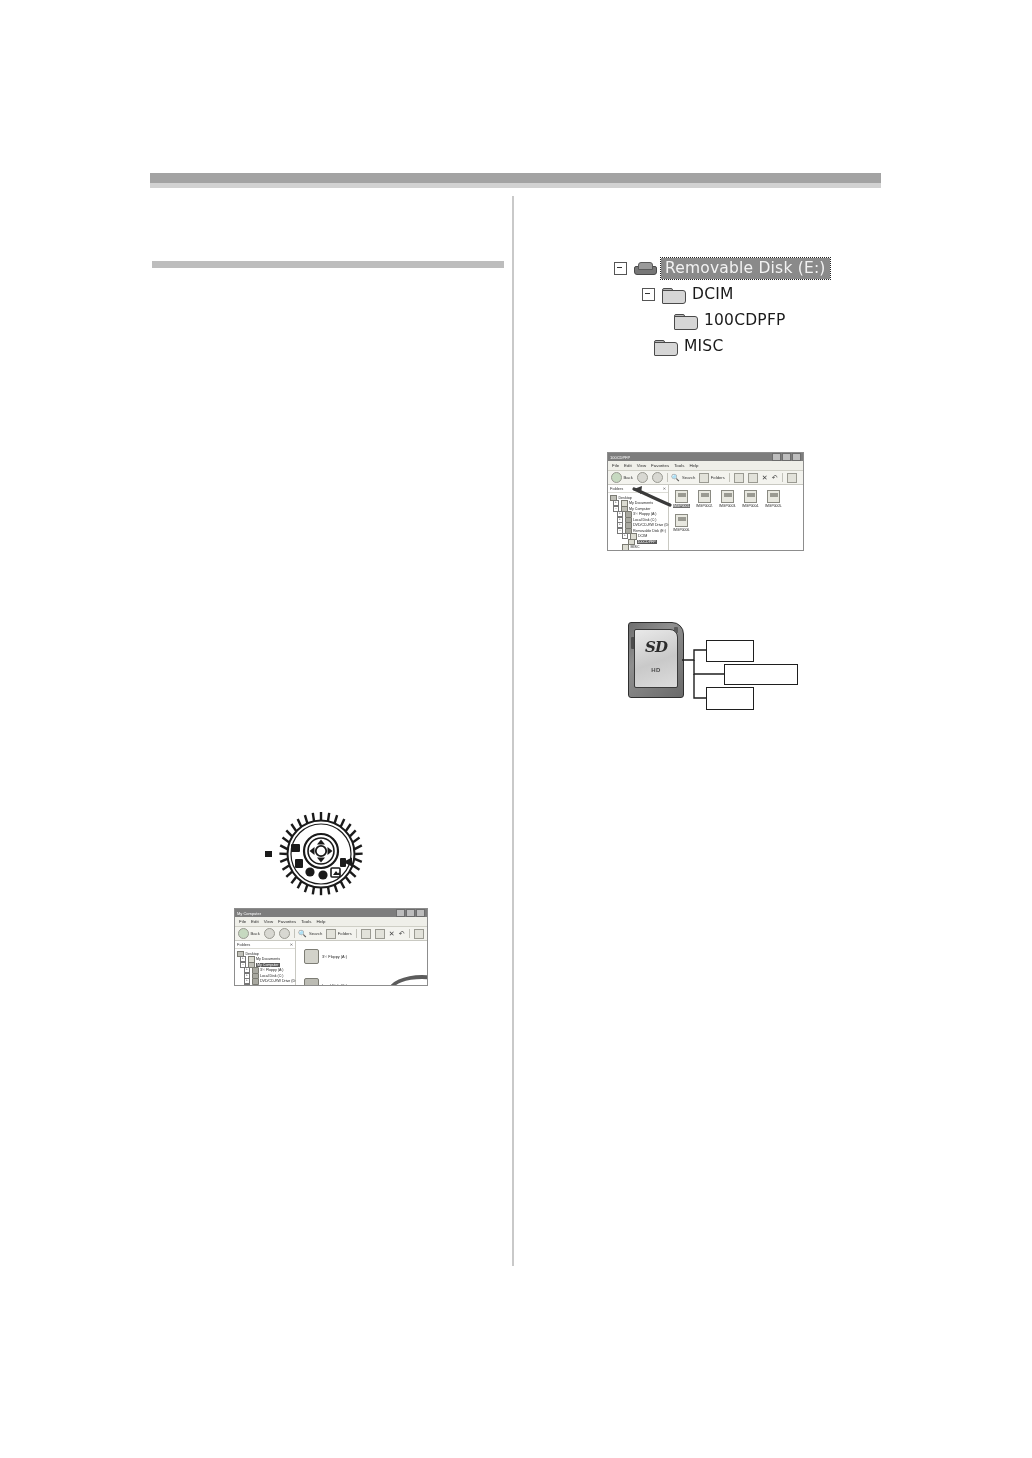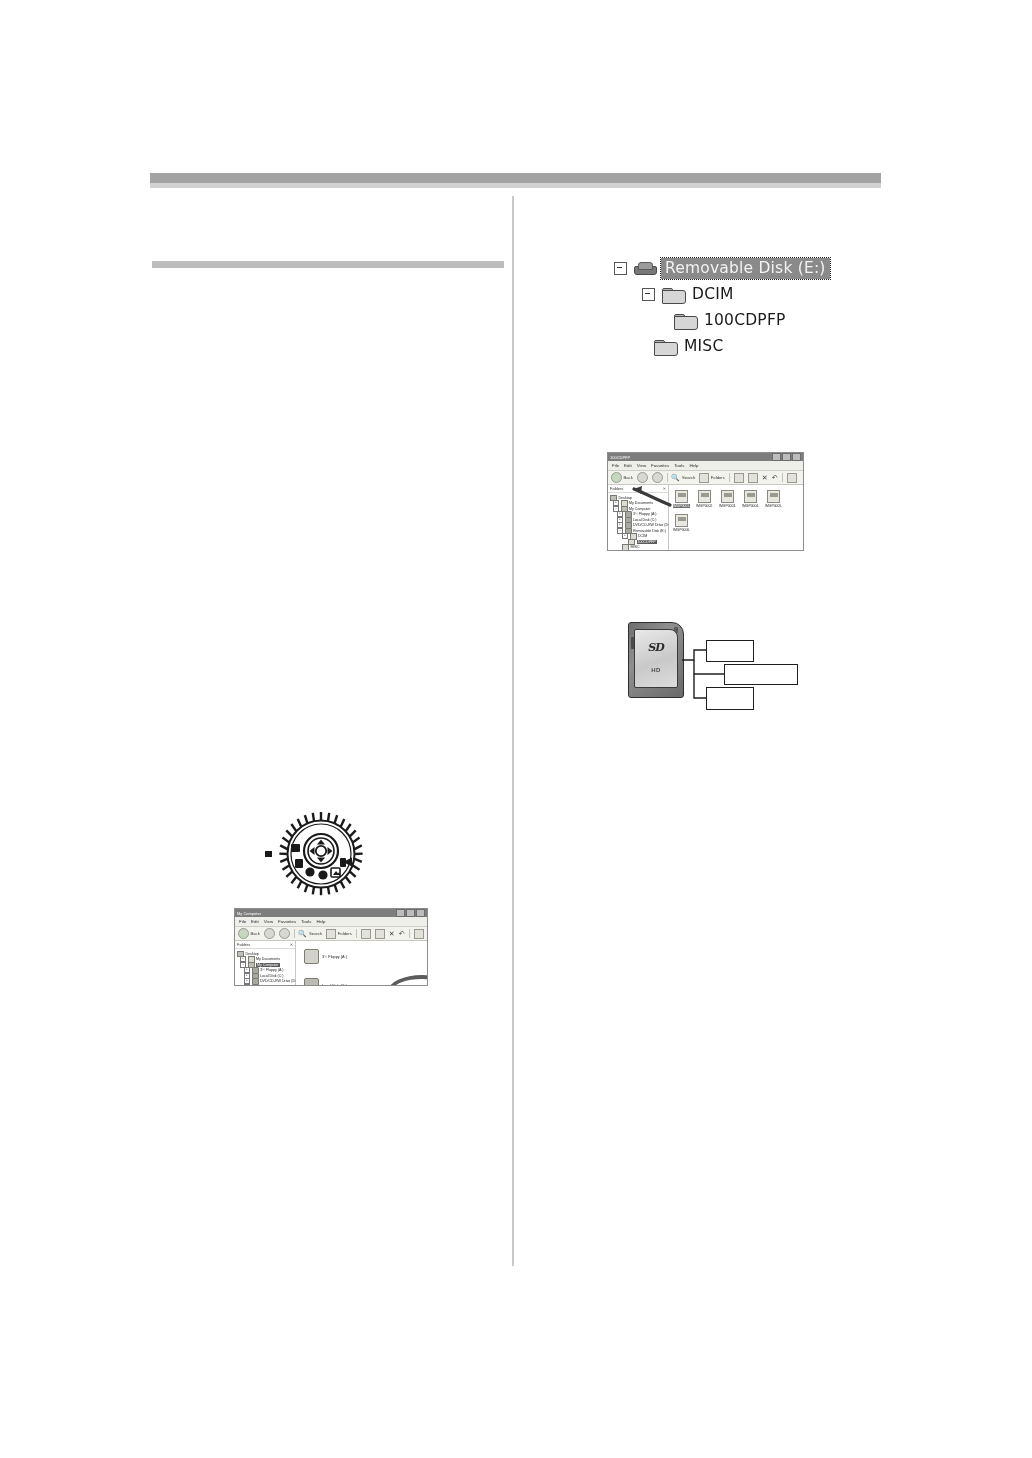--- a/index.html
+++ b/index.html
@@ -192,21 +192,21 @@
     border:1.5px solid #2e2e2e;
     border-radius:3px 12px 3px 3px;
   }
   .sdcard-inner{
     position:absolute;left:5px;top:6px;right:5px;bottom:9px;
     background:linear-gradient(160deg,#e9e9e9 0%,#c9c9c9 55%,#dcdcdc 100%);
     border:1px solid #3a3a3a;border-radius:2px 8px 2px 2px;
   }
   .sd-logo{
     position:absolute;left:50%;top:30%;transform:translate(-50%,-50%) ;
-    font-family:"DejaVu Serif", serif;font-weight:bold;font-size:11px;
+    font-family:"DejaVu Serif", serif;font-weight:bold;font-size:15px;
     color:#2b2b2b;font-style:italic;letter-spacing:-1px;
   }
   .sd-sub{
     position:absolute;left:50%;top:70%;transform:translate(-50%,-50%);
     font-size:6px;font-weight:bold;color:#4a4a4a;letter-spacing:.5px;
   }
   .sd-notch{
     position:absolute;left:2px;top:14px;width:4px;height:12px;
     background:#4c4c4c;border-radius:1px;
   }

